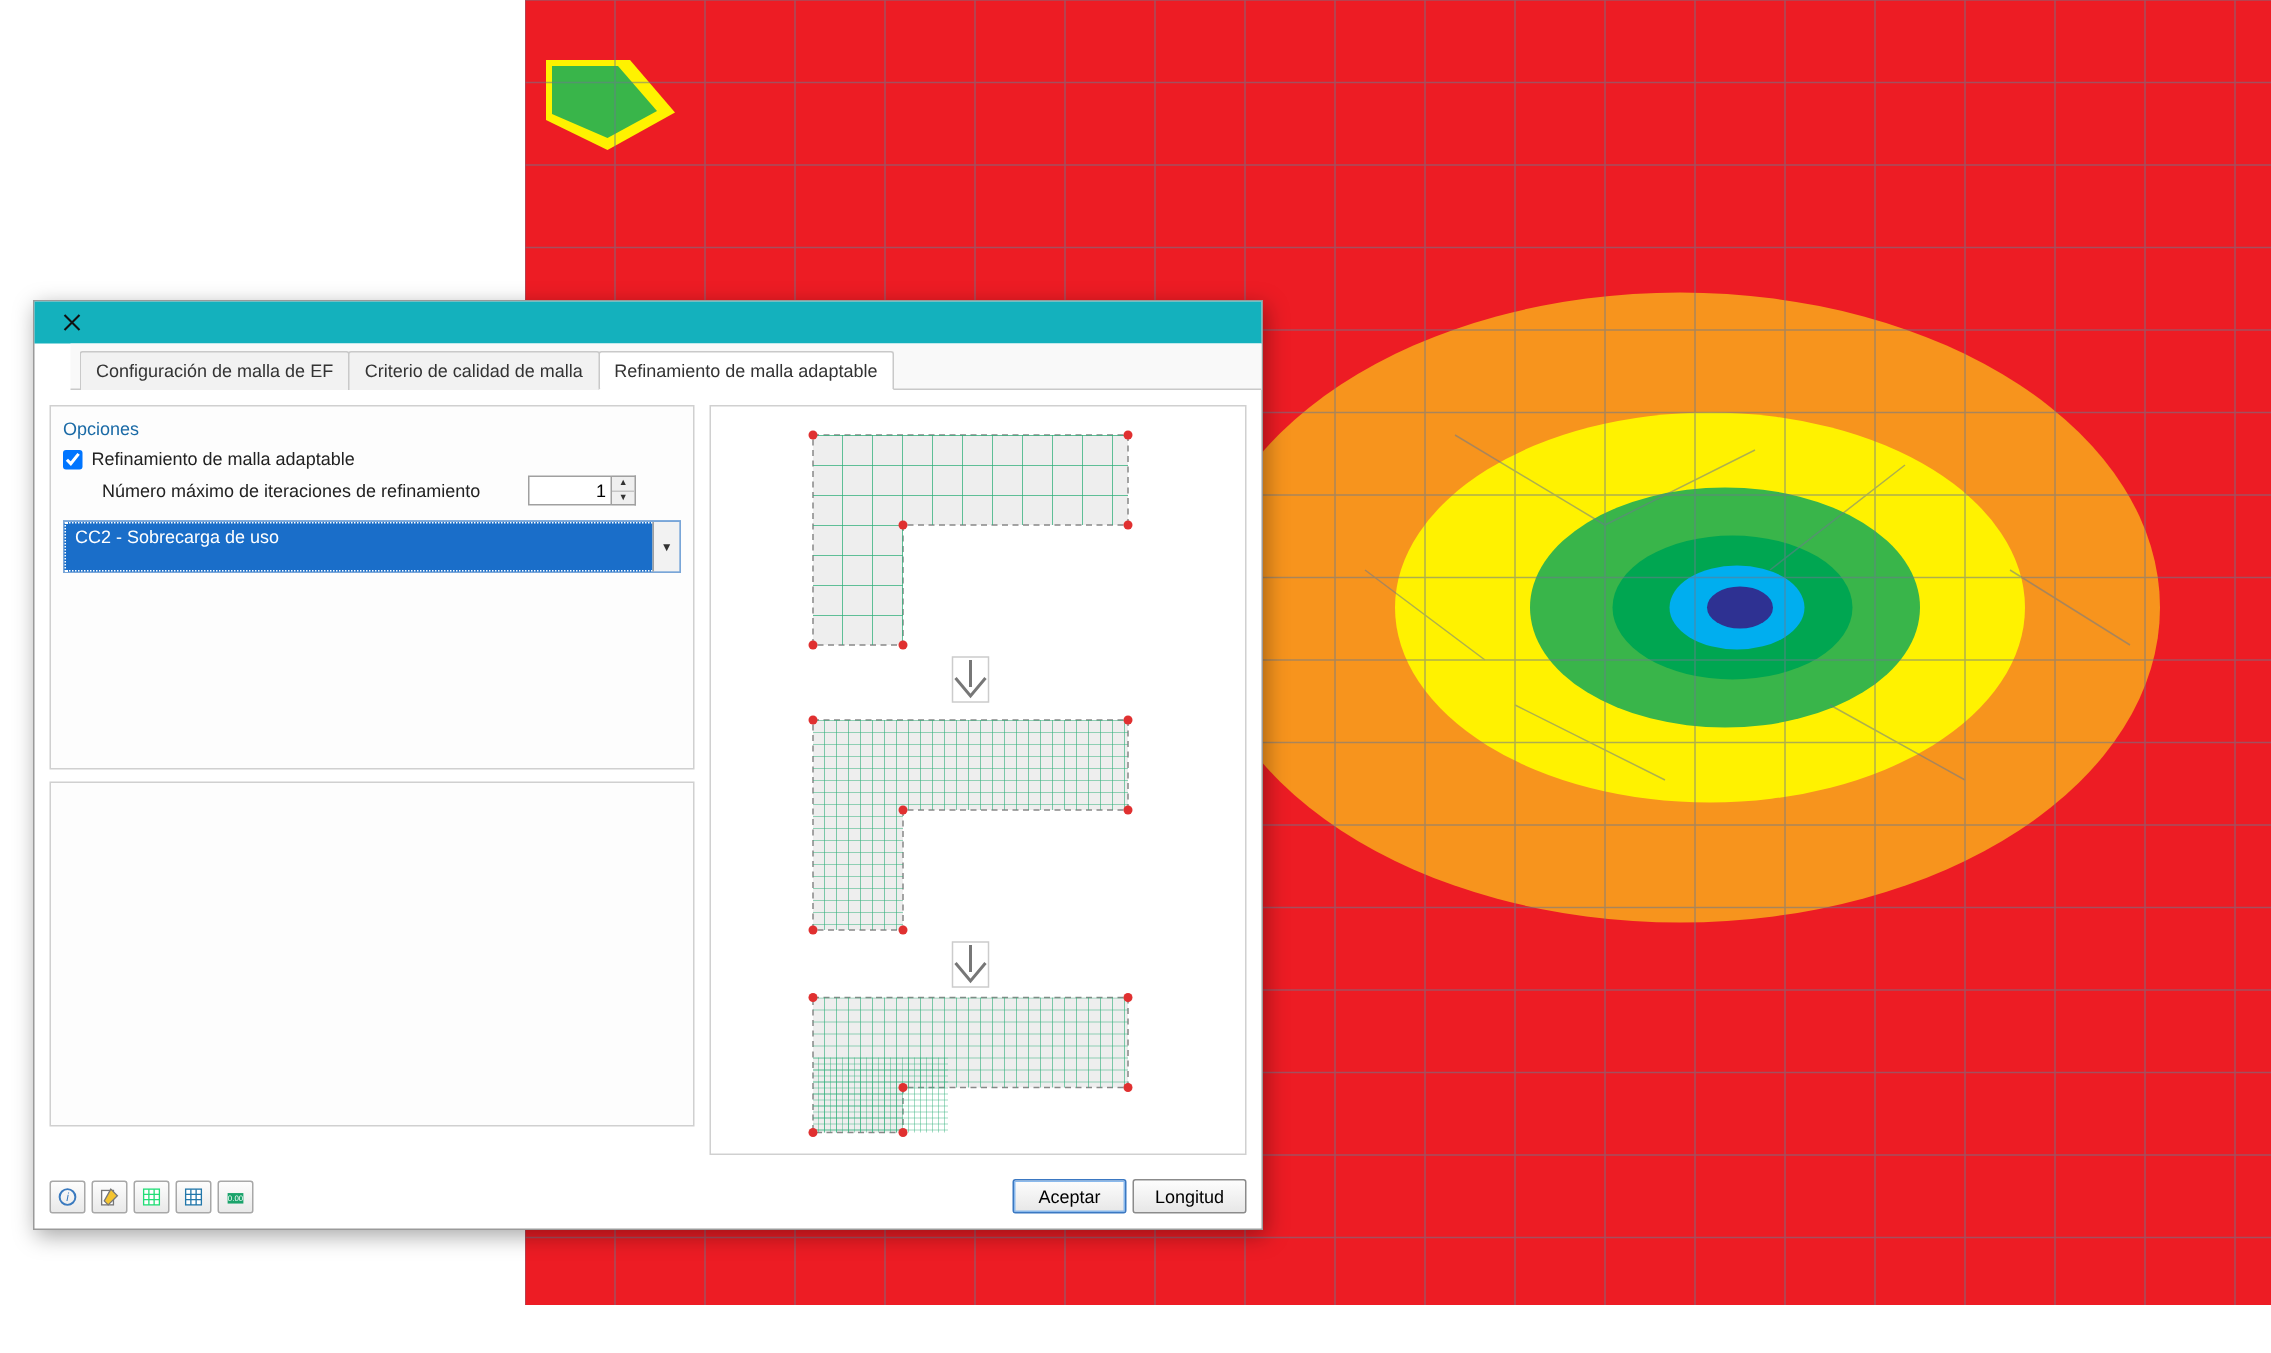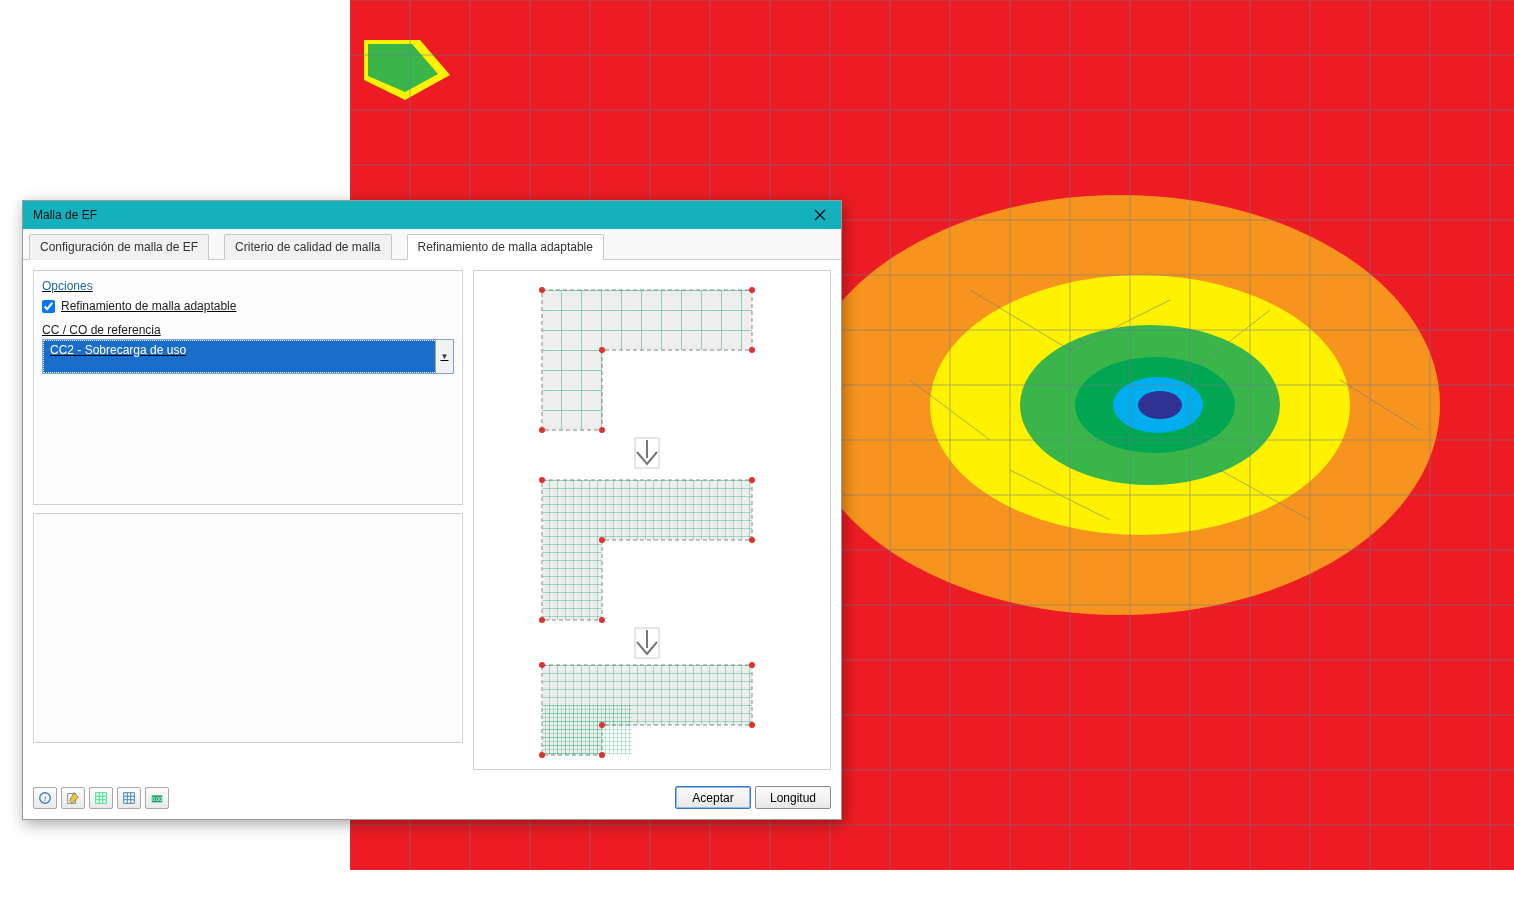--- a/index.html
+++ b/index.html
@@ -42,25 +42,26 @@
     color: #111;
   }
   .titlebar .title { flex: 1; font-size: 12px; }
   .titlebar .close {
     width: 30px; height: 22px;
     display:flex; align-items:center; justify-content:center;
     color:#111; font-size:15px;
   }
   .tabs {
     display:flex;
-    gap:16px;
+    gap:0;
     padding: 4px 6px 0 6px;
     border-bottom:1px solid #c9c9c9;
     background:#f9f9f9;
     font-size:12px;
+    margin-left:24px;
   }
   .tab {
     padding:5px 10px;
     border:1px solid #c9c9c9;
     border-bottom:none;
     background:#f2f2f2;
     color:#333;
     margin-right:-1px;
     position:relative;
     top:1px;
@@ -69,21 +70,20 @@
   }
   .tab.active {
     background:#fff;
     border-bottom:1px solid #fff;
   }
 
   .dialog-body {
     display:flex;
     gap:10px;
     padding:10px;
-    text-decoration:underline;
   }
   .left-col {
     width: 430px;
     display:flex;
     flex-direction:column;
     gap:8px;
   }
   .panel {
     border:1px solid #d0d0d0;
     background:#fdfdfd;
@@ -255,21 +255,20 @@
         <line x1="660" y1="470" x2="760" y2="520"></line>
       <line x1="870" y1="470" x2="960" y2="520"></line>
         <line x1="560" y1="380" x2="640" y2="440"></line>
       <line x1="990" y1="380" x2="1070" y2="430"></line>
     </g>
   </svg>
 </div>
 
 <div class="dialog">
   <div class="titlebar">
-    <span class="title">Malla de EF</span>
     <div class="close">
       <svg width="12" height="12" viewBox="0 0 12 12">
           <path d="M1 1 L11 11 M11 1 L1 11" stroke="#111" stroke-width="1.4"></path>
         </svg>
     </div>
   </div>
 
   <div class="tabs">
     <div class="tab">Configuración de malla de EF</div>
     <div class="tab">Criterio de calidad de malla</div>
@@ -280,25 +279,33 @@
 
     <div class="left-col">
       <div class="panel">
         <div class="section-title">Opciones</div>
 
         <div class="row">
           <input type="checkbox" class="chk" checked="" style="">
           <span class="lbl">Refinamiento de malla adaptable</span>
         </div>
 
+        <div class="row indent">
+          <span class="lbl">Número máximo de iteraciones de refinamiento</span>
+          <input class="num-input" value="1" style="">
+          <div class="spinner">
+              <div>▲</div>
+              <div>▼</div>
+            </div>
+          <span class="unit"></span>
+        </div>
 
 
 
         <div style="height:6px"></div>
-        <div style="font-size:12px;color:#222;margin-bottom:2px">CC / CO de referencia</div>
         <div class="dd-wrap">
           <div class="dd-text">CC2 - Sobrecarga de uso</div>
           <div class="dd-arrow">▼</div>
         </div>
         <div style="height:120px"></div>
       </div>
 
       <div class="panel empty"></div>
     </div>
 

